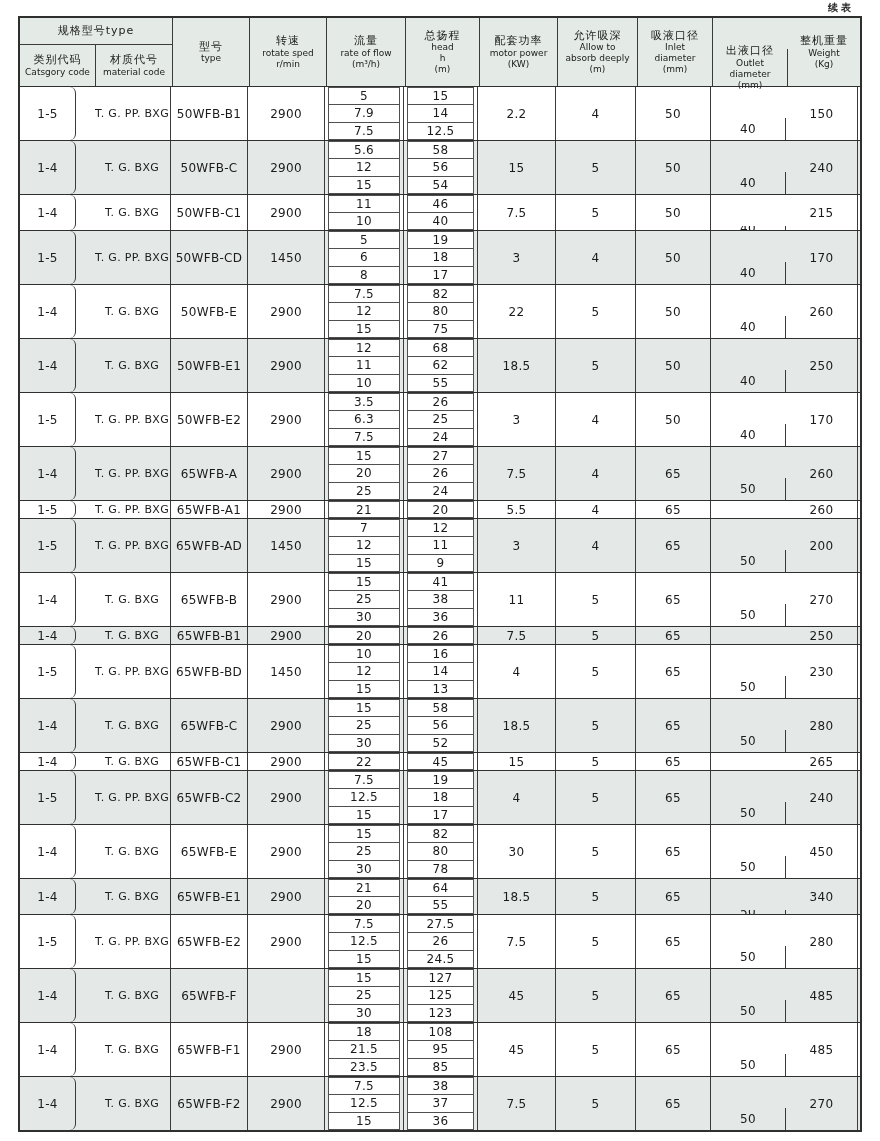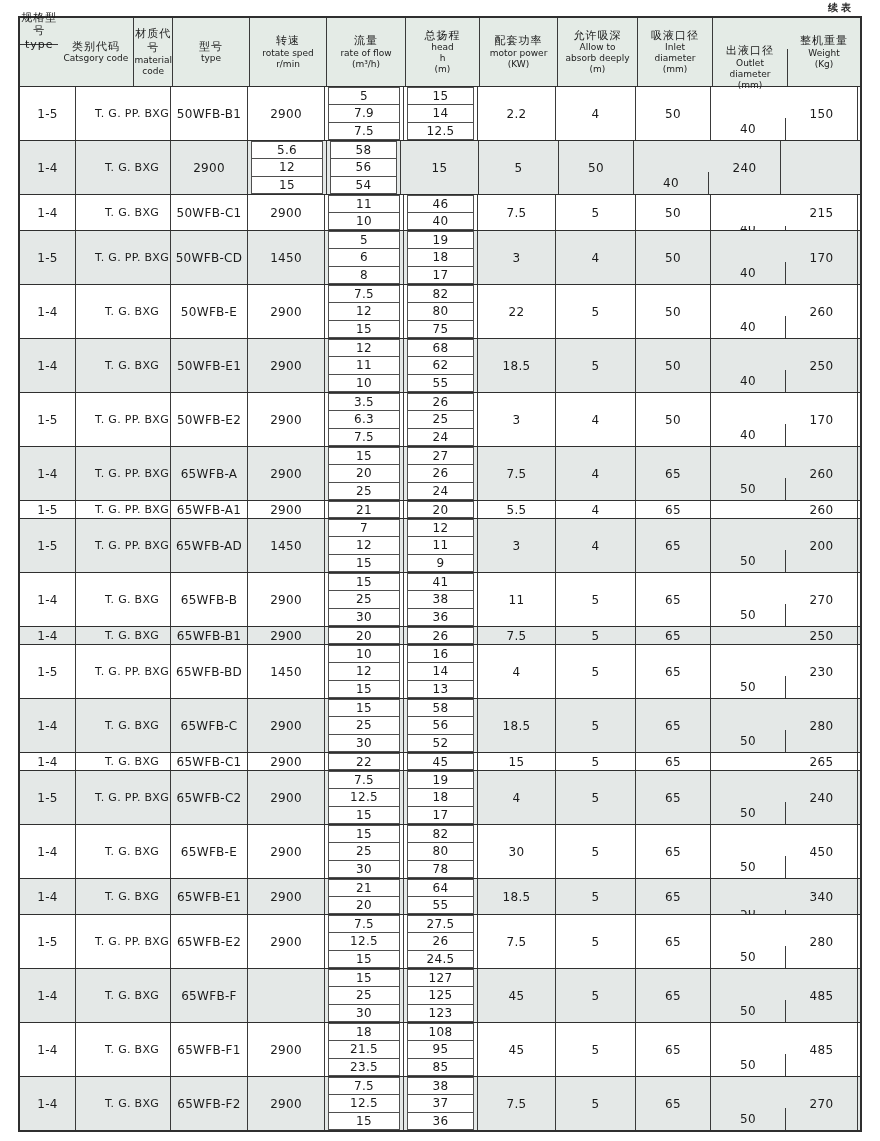--- a/index.html
+++ b/index.html
@@ -30,36 +30,36 @@
   }
   .hcell {
     box-sizing:border-box;
     border-right:1px solid #3a3a3a;
     display:flex; flex-direction:column;
     align-items:center; justify-content:center;
     text-align:center; line-height:1.22;
   }
   .hcell .zh { font-size:11px; letter-spacing:1px; }
   .hcell .en { font-size:9px; letter-spacing:0px; }
-  .spec-group { flex-direction:row; align-items:stretch; justify-content:space-between; padding:0; }
+  .spec-group { flex-direction:column; align-items:stretch; justify-content:space-between; padding:0; }
   .spec-top {
     height:27px; box-sizing:border-box;
     border-bottom:1px solid #3a3a3a;
     display:flex; align-items:center; justify-content:center;
     font-size:11px; letter-spacing:1px;
   }
   .spec-bottom { flex:1; display:flex; }
   .spec-sub {
     box-sizing:border-box;
     display:flex; flex-direction:column;
     align-items:center; justify-content:center;
     line-height:1.25;
   }
   
-  .c0 { width:56px; } .c1 { width:77px; } .c2 { width:77px; } .c3 { width:77px; }
+  .c0 { width:56px;border-radius:6px; } .c1 { width:77px; } .c2 { width:77px; } .c3 { width:77px; }
   .c4 { width:79px; } .c5 { width:74px; } .c6 { width:78px; } .c7 { width:80px; }
   .c8 { width:75px; } .c9 { width:75px;margin-top:31px; } .c10 { width:72px; border-right:none; }
   .w-spec { width:153px; }
   .spec-sub.first { width:76px; border-right:1px solid #3a3a3a; }
   .spec-sub.second { flex:1; }
   
   .trow {
     display:flex;
     border-bottom:1px solid #2f2f2f;
     background:#ffffff;
@@ -189,20 +189,21 @@
           </div>
           <div class="tcell c6">2.2</div>
           <div class="tcell c7">4</div>
           <div class="tcell c8">50</div>
           <div class="tcell c9">40</div>
           <div class="tcell c10">150</div>
         </div>
         <div class="trow shaded" style="height: 53px;">
           <div class="tcell c0 ">1-4</div>
           <div class="tcell c1 mat">T. G. BXG</div>
+          <div class="tcell c2 ">50WFB-C</div>
           <div class="tcell c3 ">2900</div>
           <div class="tcell subcol c4">
             <div class="subbox">5.6</div>
             <div class="subbox notfirst">12</div>
             <div class="subbox notfirst">15</div>
           </div>
           <div class="tcell subcol c5">
             <div class="subbox">58</div>
             <div class="subbox notfirst">56</div>
             <div class="subbox notfirst">54</div>

